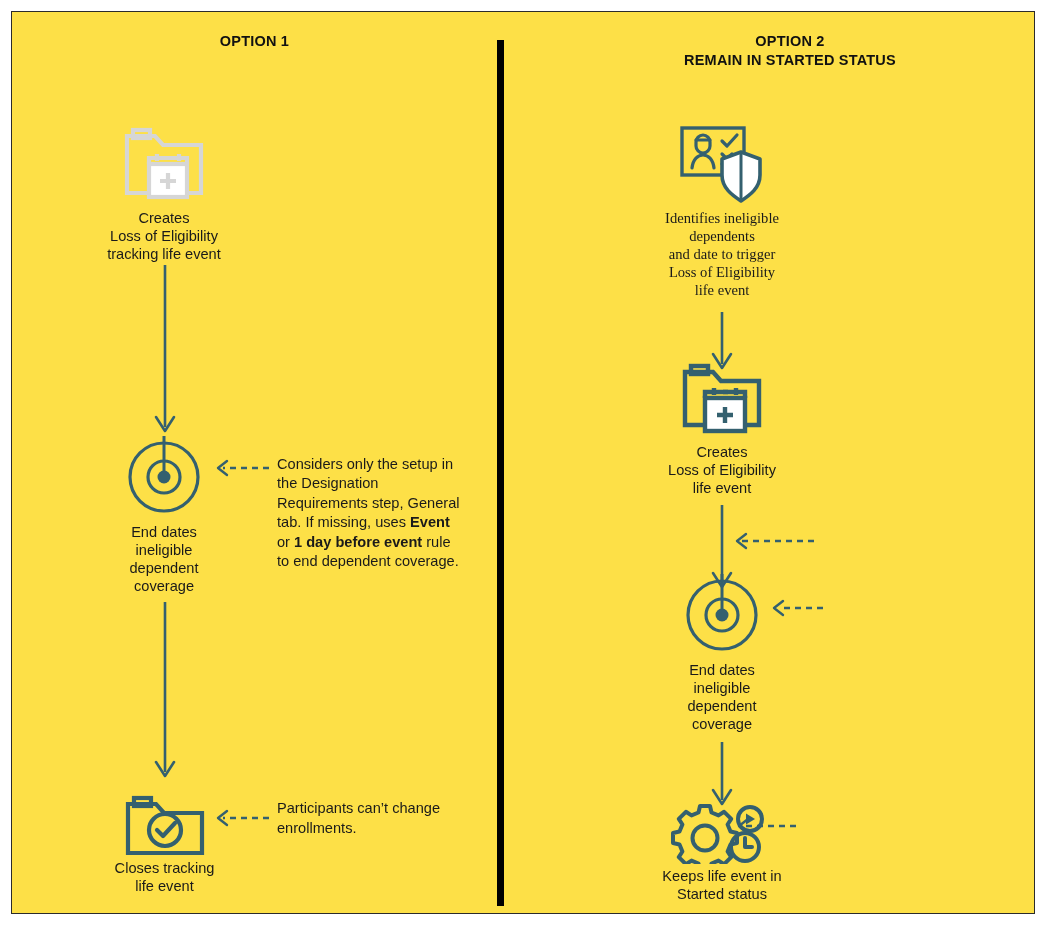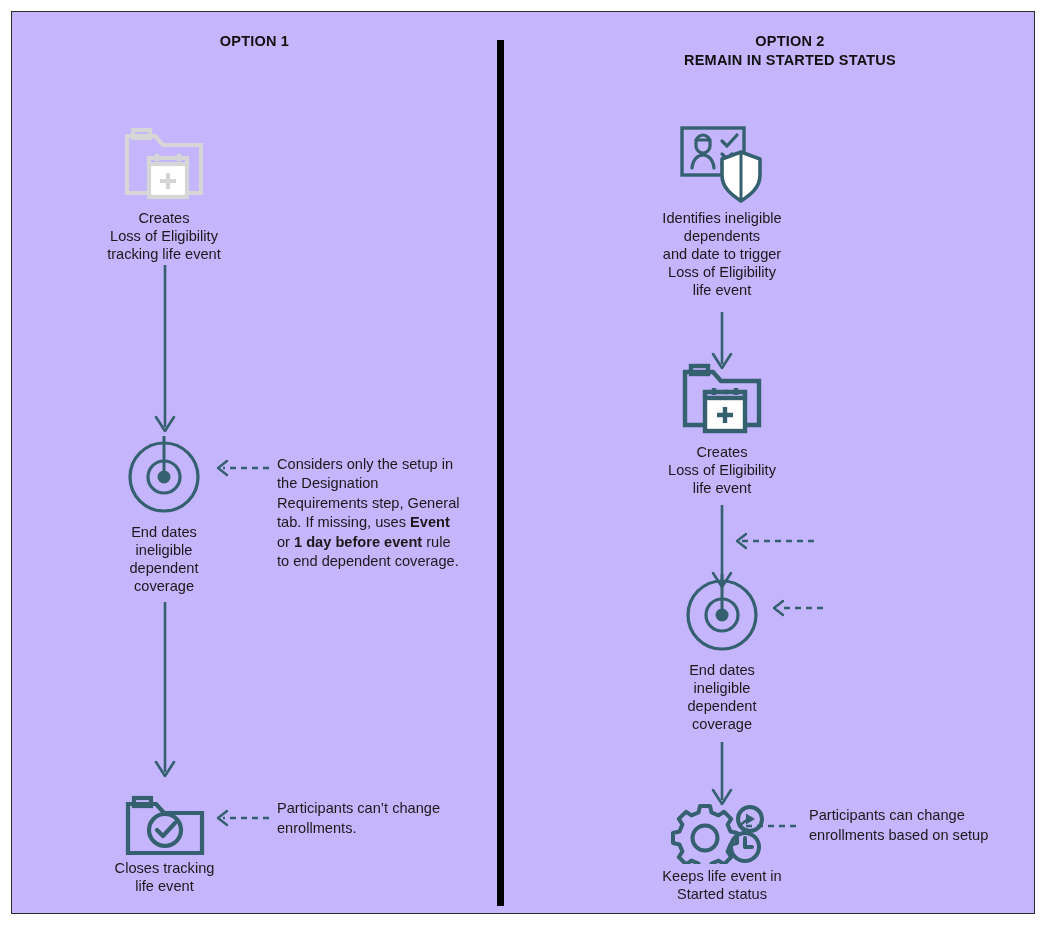--- a/index.html
+++ b/index.html
@@ -16,21 +16,21 @@
   }
 
   .page {
     position: absolute;
     left: 11px;
     top: 11px;
     width: 1024px;
     height: 903px;
     border: 1.5px solid #2b2b2b;
     box-sizing: border-box;
-    background: #c4b5fd;
+    background: #fde047;
   }
 
   .divider {
     position: absolute;
     left: 485px;
     top: 28px;
     width: 7px;
     height: 866px;
     background: #000000;
   }
@@ -179,21 +179,21 @@
     <div class="annot" style="left:265px; top:787px; width:170px;">Participants can’t change enrollments.</div>
   </div>
 
   <div class="column col-right">
 
     <div class="col-title">
       <span>OPTION 2</span>
       <span class="t2">REMAIN IN STARTED STATUS</span>
     </div>
 
-    <div class="node" style="left:98px; top:108px; width:200px;">
+    <div class="node" style="left:98px; top:108px; width:200px;font-family:Liberation Serif, serif;">
       <svg class="node-icon" width="96" height="86" viewBox="0 0 96 86">
         <rect x="8" y="8" width="62" height="47" fill="none" stroke="#34606f" stroke-width="3.4"></rect>
         <g fill="none" stroke="#34606f" stroke-width="3.2" stroke-linecap="round" stroke-linejoin="round">
           <path d="M22 22 a7 7 0 0 1 14 0 v4 a7 7 0 0 1 -14 0 z"></path>
           <path d="M22 20 h14"></path>
           <path d="M18 48 c1 -9 6 -13 11 -13 c5 0 10 4 11 13"></path>
           <path d="M48 21 l5 5 l10 -11"></path>
           <path d="M48 34 l10 10 M58 34 l-10 10"></path>
         </g>
         <path d="M67 32 l19 7 v16 c0 13 -10 20 -19 26 c-9 -6 -19 -13 -19 -26 V39 z" fill="#ffffff" stroke="#34606f" stroke-width="3.6" stroke-linejoin="round"></path>
@@ -279,16 +279,15 @@
       </svg>
       <div class="node-label">Keeps life event in
 Started status</div>
     </div>
 
     <svg class="dashed-arrow" style="left:208px; top:803px;" width="66" height="22" viewBox="0 0 66 22">
       <path d="M64 11 H12" stroke="#34606f" stroke-width="2.4" fill="none" stroke-dasharray="6 5"></path>
       <path d="M16 4 L7 11 L16 18" stroke="#34606f" stroke-width="2.4" fill="none" stroke-linecap="round" stroke-linejoin="round"></path>
     </svg>
 
-    <div class="annot" style="left:285px; top:794px; width:235px;">Participants can change enrollments based on setup</div>
   </div>
 
 </div>
 
 </body></html>

